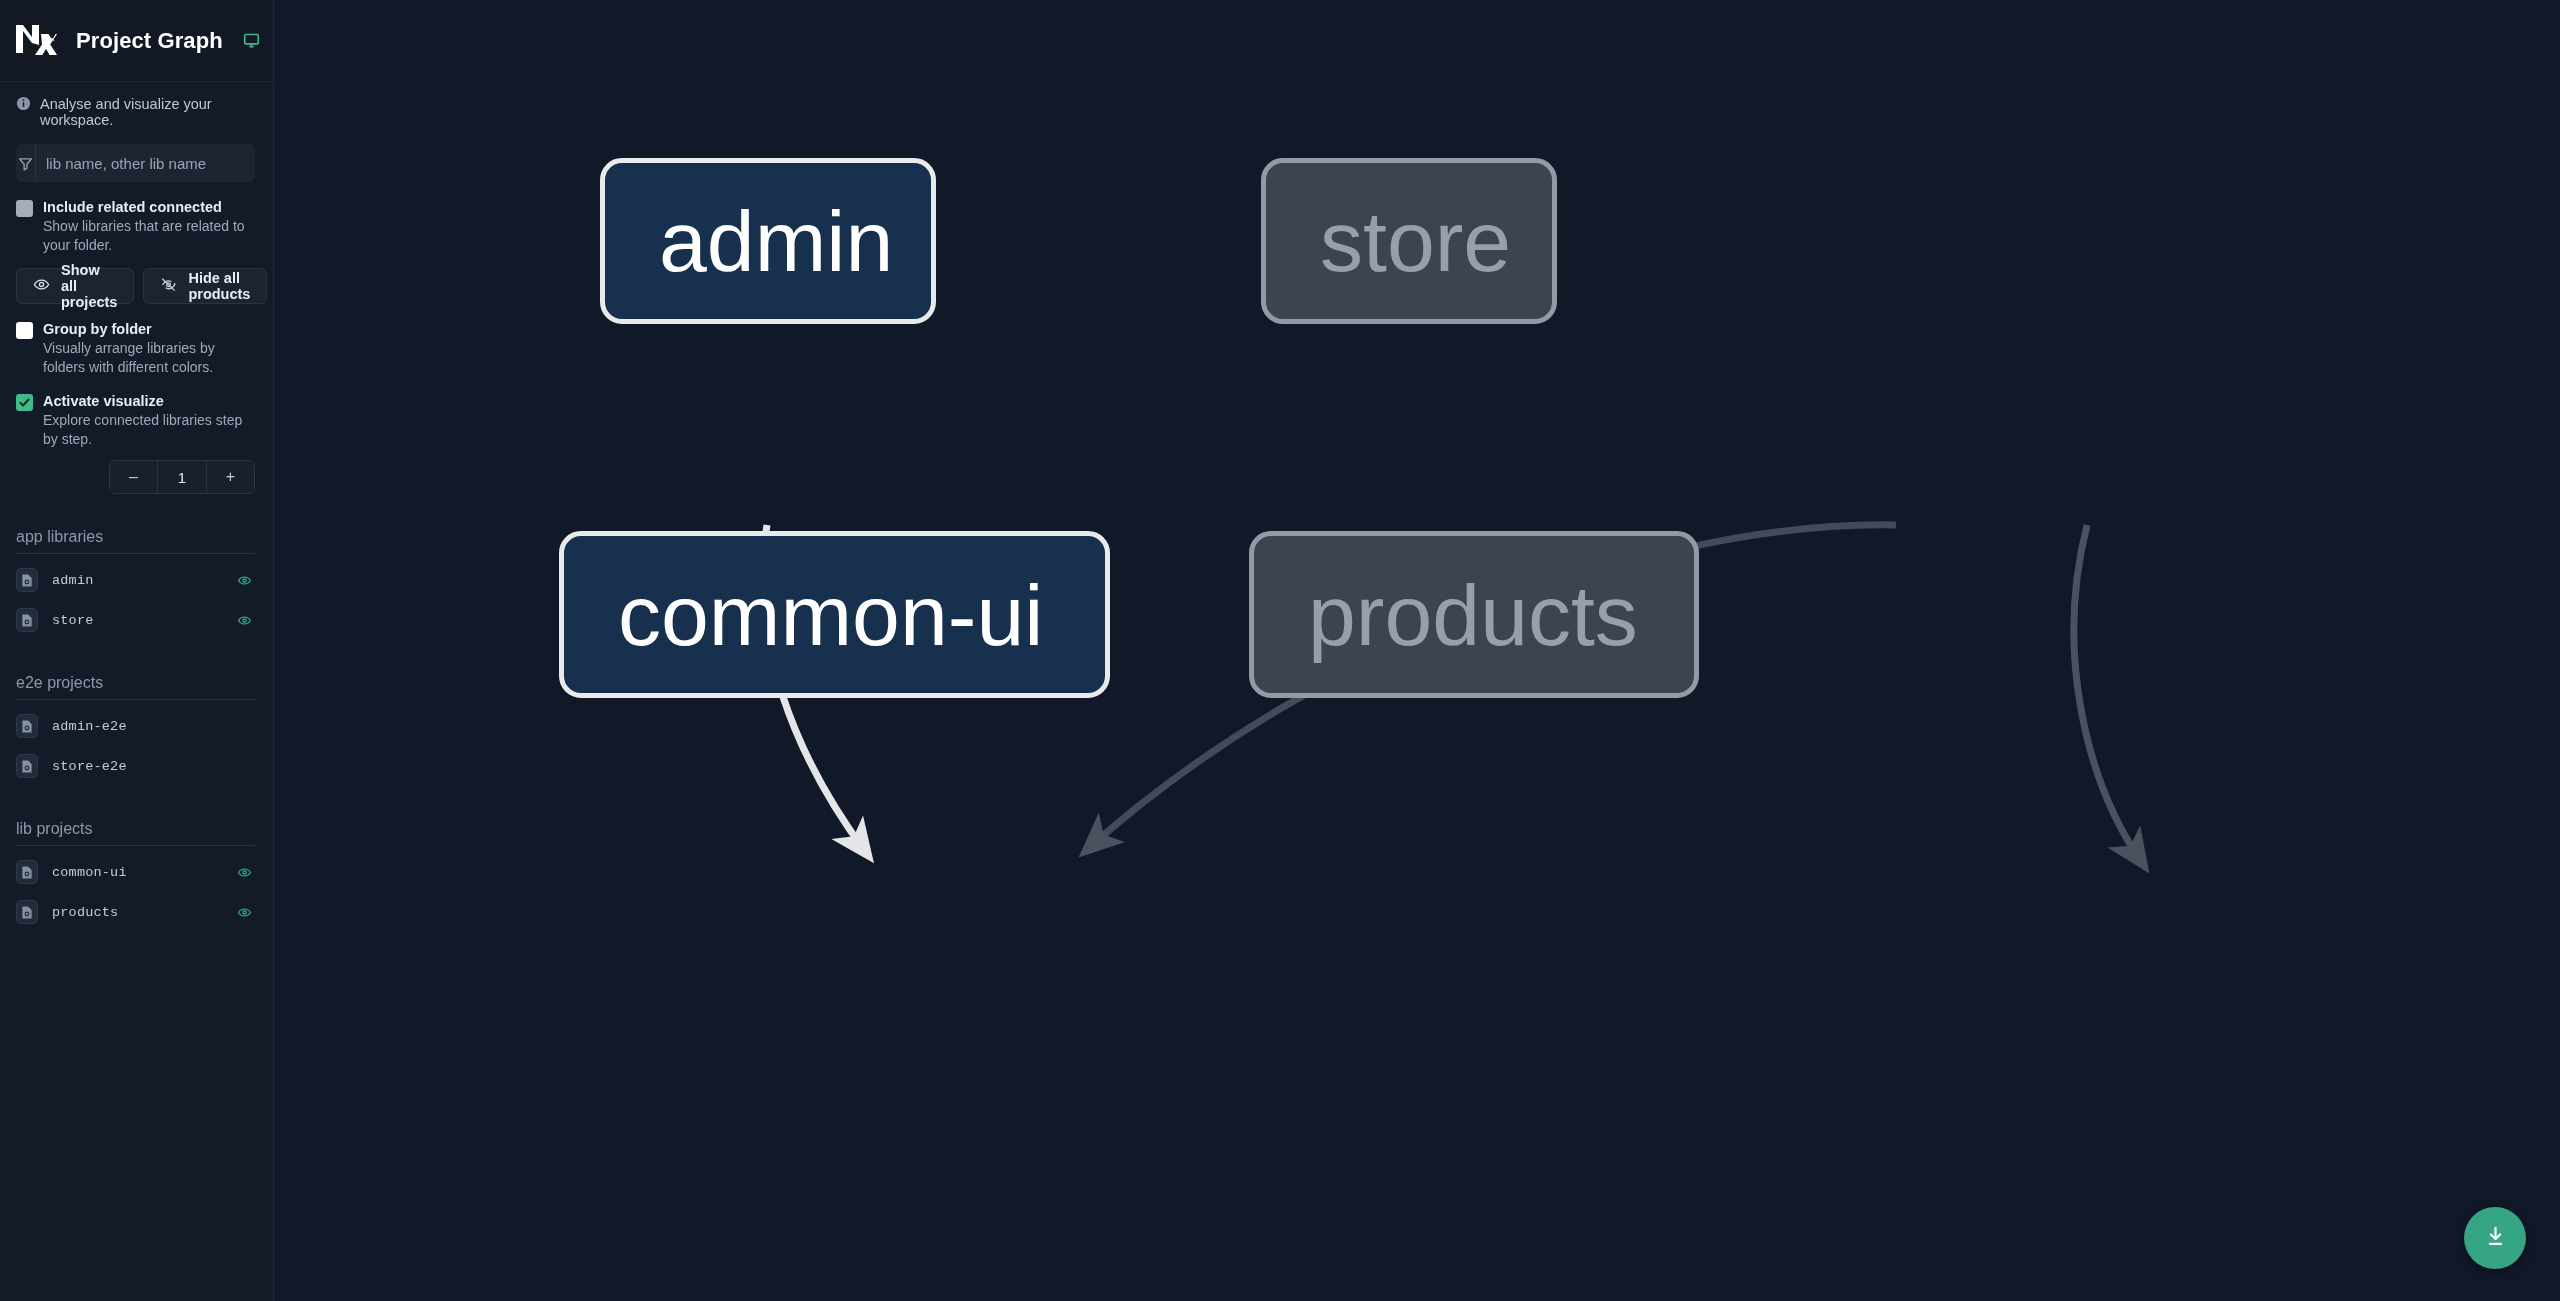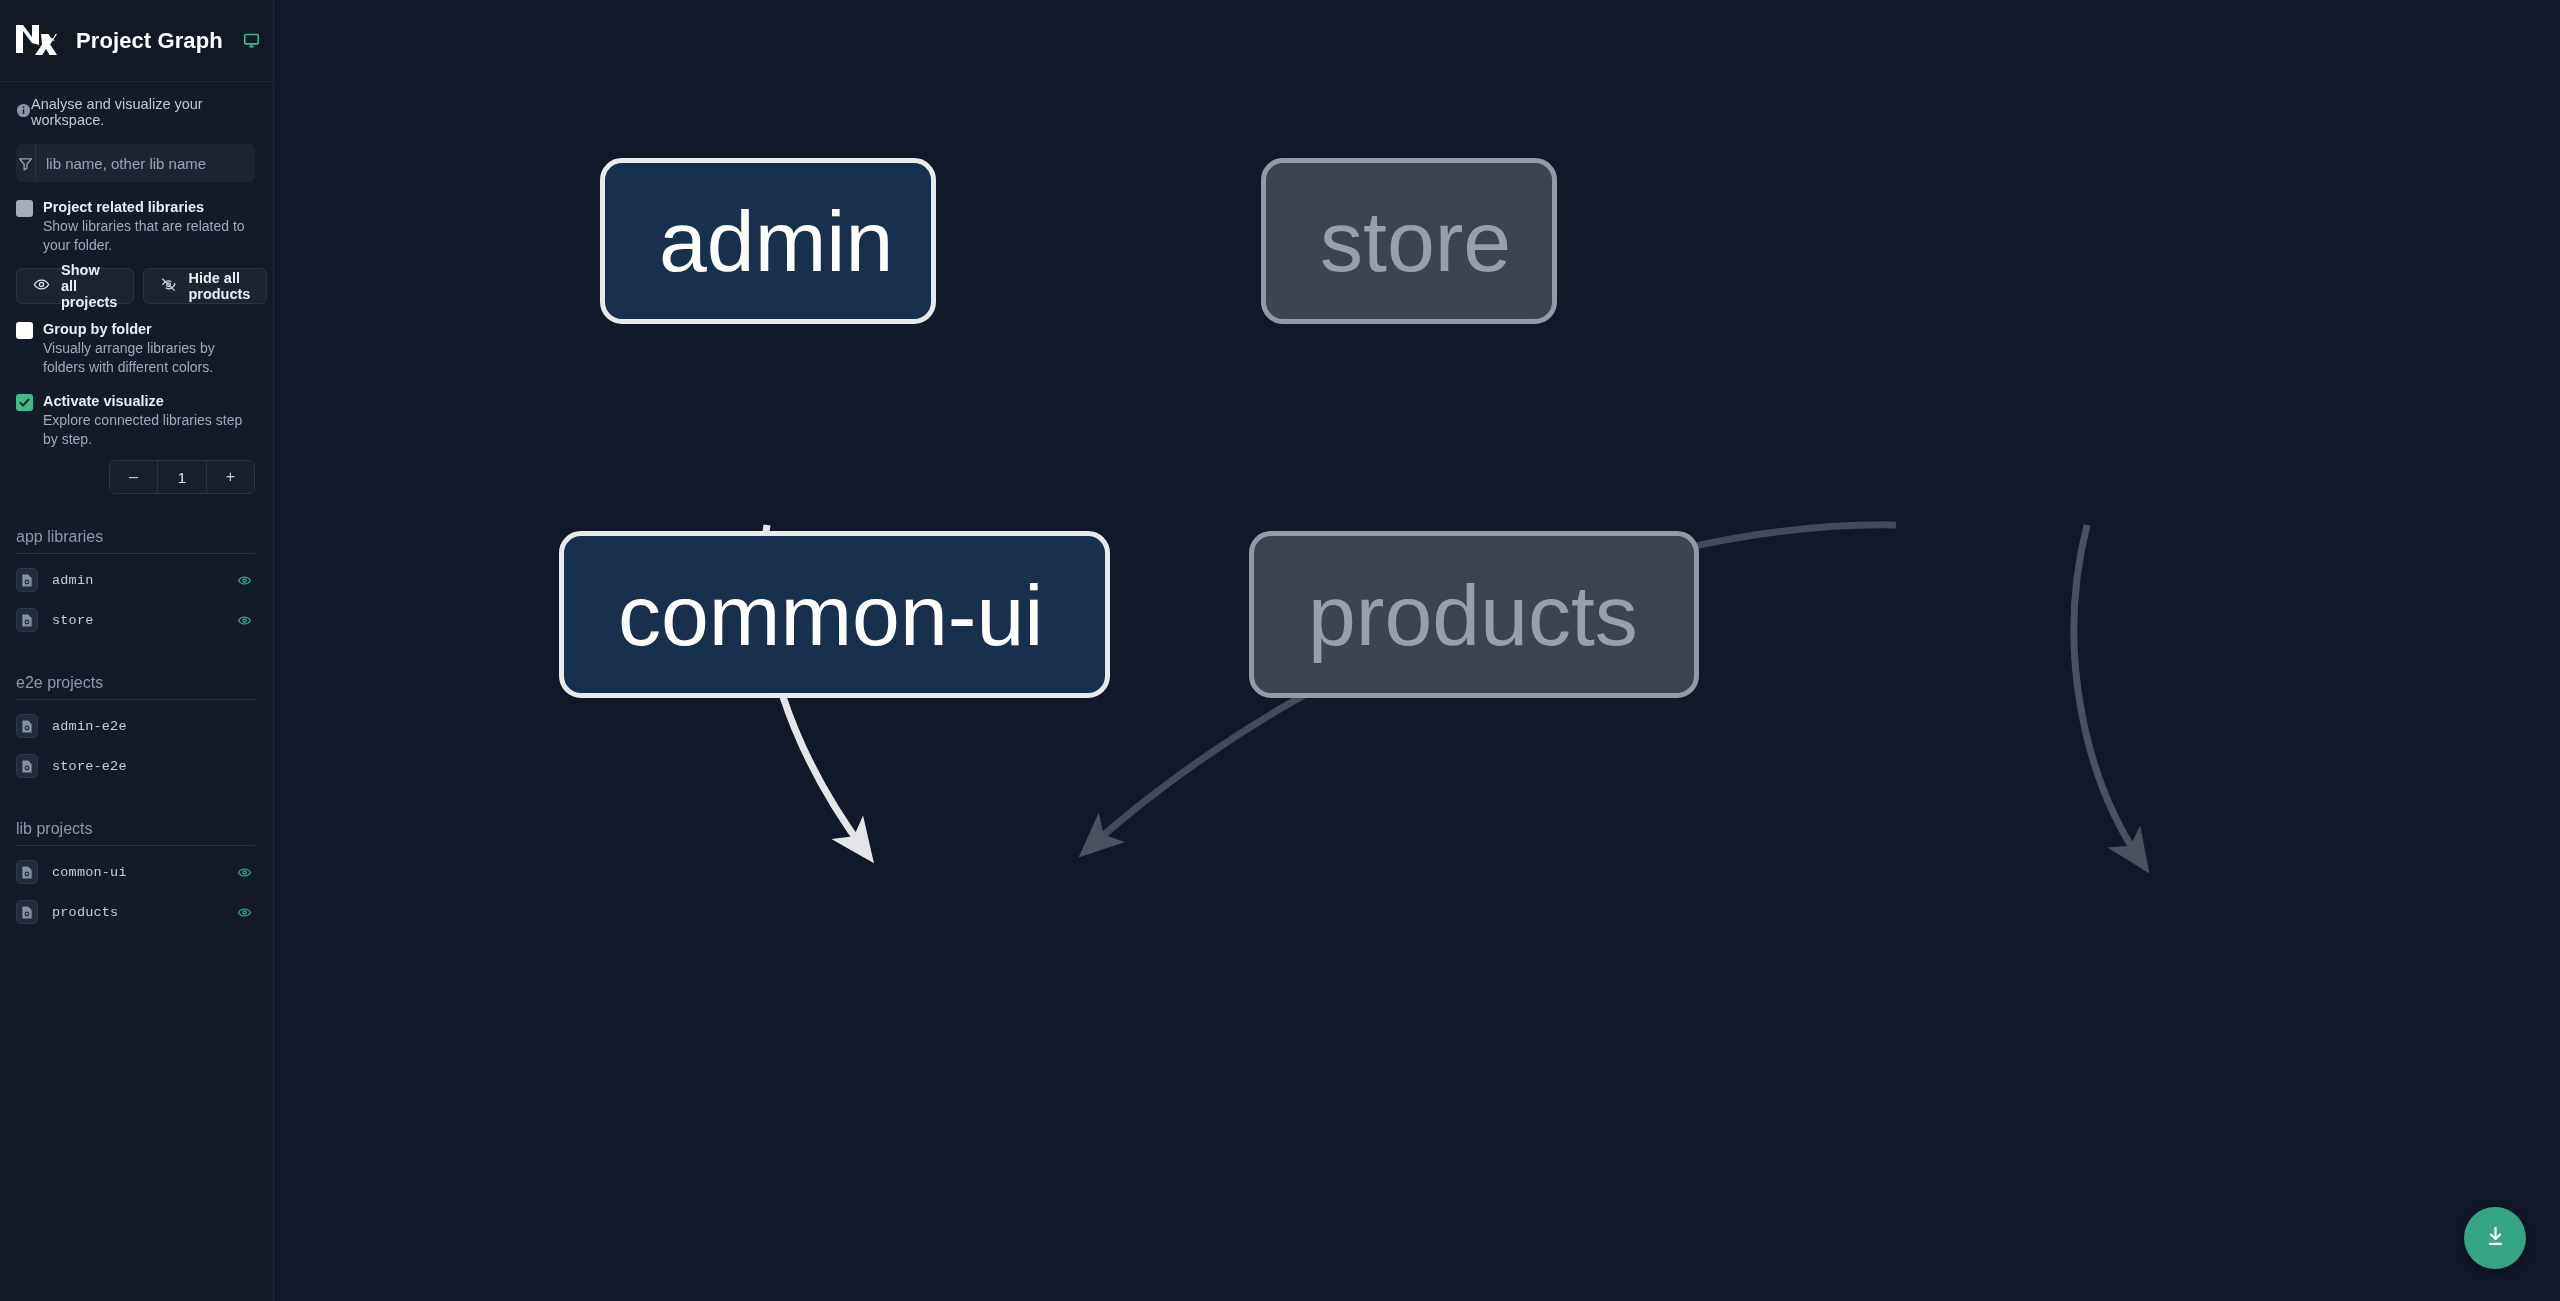--- a/index.html
+++ b/index.html
@@ -32,21 +32,21 @@
     background: #121925;
   }
   .nx-logo { width: 44px; height: 40px; display: block; }
   .sb-title {
     color: #ffffff; font-size: 22px; font-weight: bold;
     margin-left: 18px; letter-spacing: .1px;
   }
   .monitor-icon { margin-left: 20px; display: flex; align-items: center; }
 
   .sb-tagline {
-    display: flex; align-items: center; 
+    display: flex; align-items: flex-start; gap: 9px;
     padding: 14px 14px 10px 16px;
   }
   .sb-tagline .txt { color: #bfc8d4; font-size: 14.5px; }
 
   .search-row { padding: 6px 18px 0 16px; }
   .search-box {
     display: flex; align-items: stretch;
     height: 38px;
     background: #1d2533;
     border-radius: 6px;
@@ -190,21 +190,21 @@
             <path d="M3 4.5h14l-5.4 6.4v4.8l-3.2 1.8v-6.6z"></path>
           </svg>
         </span>
         <input class="search-input" type="text" placeholder="lib name, other lib name" style="">
       </div>
     </div>
 
     <div class="check-row">
       <span class="cbox"></span>
       <span class="check-texts">
-        <span class="check-title" style="display:block">Project related libraries</span>
+        <span class="check-title" style="display:block">Include related connected</span>
         <span class="check-desc" style="display:block">Show libraries that are related to your folder.</span>
       </span>
     </div>
 
     <div class="btn-stack">
       <div class="sb-btn">
         <span>
           <svg width="17" height="17" viewBox="0 0 20 20" fill="none" stroke="#dfe5ee" stroke-width="1.5">
             <path d="M1.6 10s3-5.2 8.4-5.2S18.4 10 18.4 10s-3 5.2-8.4 5.2S1.6 10 1.6 10z"></path>
             <circle cx="10" cy="10" r="2.4"></circle>

